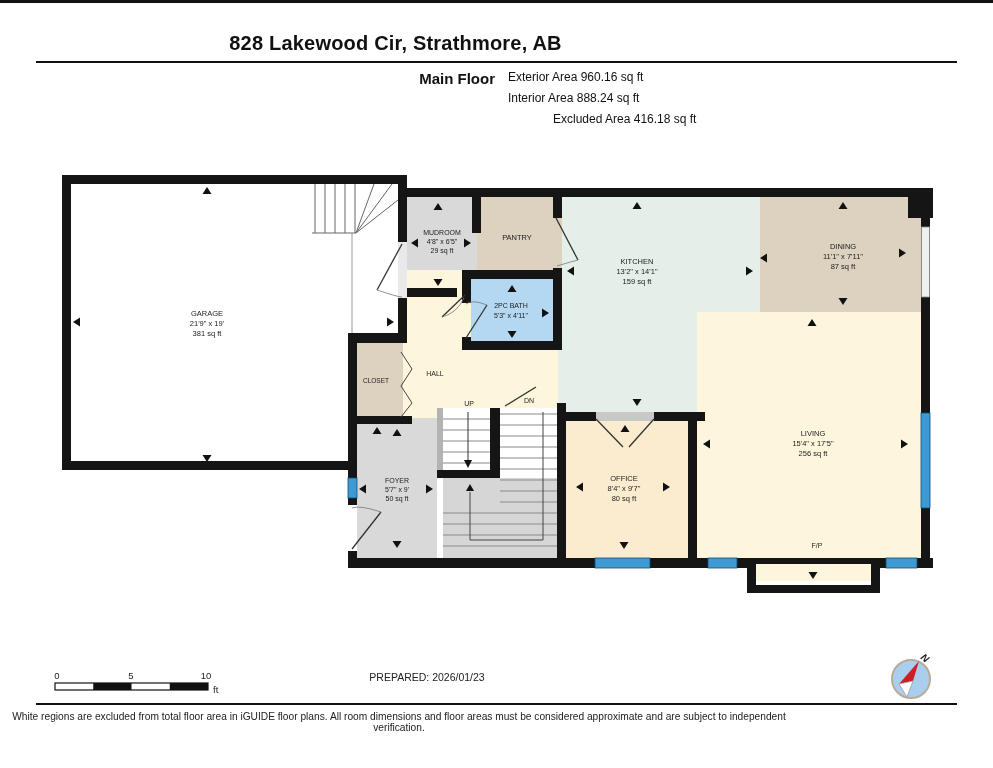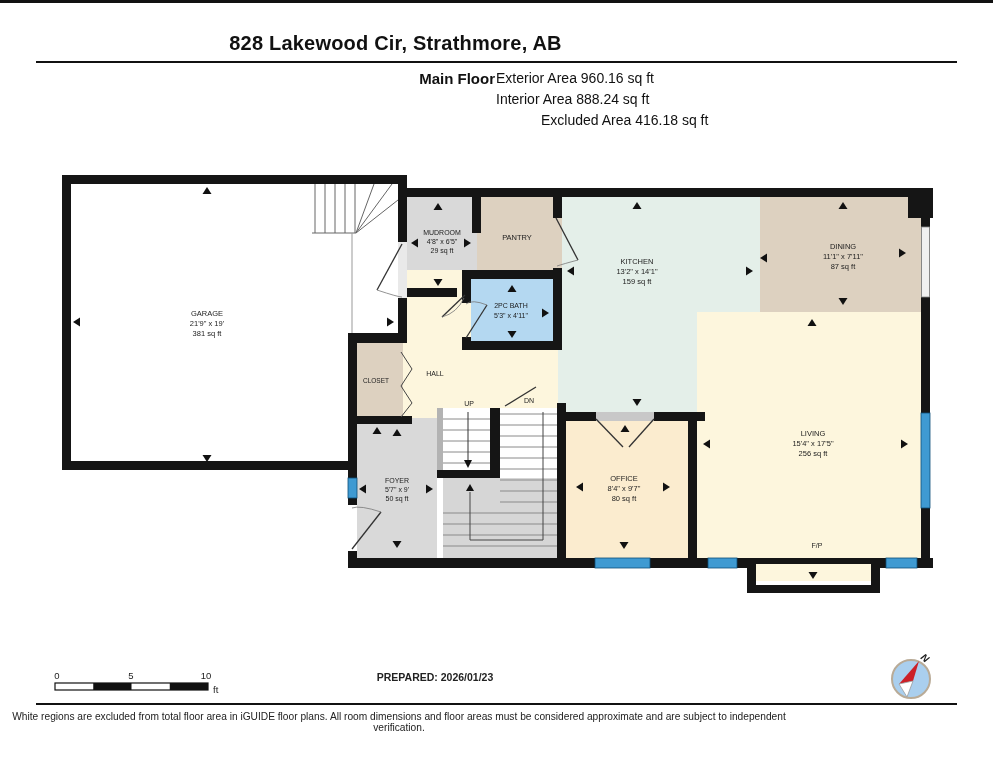--- a/index.html
+++ b/index.html
@@ -2,24 +2,24 @@
 <html><head>
 <meta charset="utf-8">
 <style>
   html,body{margin:0;padding:0;background:#ffffff;}
   body{width:993px;height:768px;position:relative;font-family:"Liberation Sans",sans-serif;color:#111;overflow:hidden;}
   .abs{position:absolute;}
   #top-border{top:0;left:0;width:993px;height:3px;background:#111;}
   #page-title{top:32px;left:0;width:791px;text-align:center;font-size:20px;font-weight:bold;letter-spacing:.2px;}
   #rule-top{top:61px;left:36px;width:921px;height:2px;background:#111;}
   #floor-label{top:70px;left:300px;width:195px;text-align:right;font-size:15px;font-weight:bold;}
-  .area-line{left:496px;width:300px;font-size:14px;}
+  .area-line{left:508px;width:300px;font-size:12px;}
   #area-ext{top:70px;} #area-int{top:91px;} #area-exc{top:112px;margin-left:45px;}
   #plan-svg{top:0;left:0;}
-  #prepared{top:671px;left:8px;width:854px;text-align:center;font-size:10.5px;font-weight:bold;color:#222;}
+  #prepared{top:671px;left:0;width:854px;text-align:center;font-size:10.5px;font-weight:normal;color:#222;}
   #rule-bottom{top:703px;left:36px;width:921px;height:2px;background:#111;}
   #disclaimer{top:711px;left:0;width:798px;text-align:center;font-size:10.2px;color:#222;}
   svg text{font-family:"Liberation Sans",sans-serif;fill:#1c1c1c;}
   .room-label{font-size:7.5px;text-anchor:middle;}
   .room-label.small{font-size:7px;}
   .tiny-label{font-size:6.5px;text-anchor:middle;}
   .stair-label{font-size:7px;text-anchor:middle;}
   .scale-num{font-size:9.5px;text-anchor:middle;}
   .wall{fill:#151515;}
   .arrow{fill:#111;}

